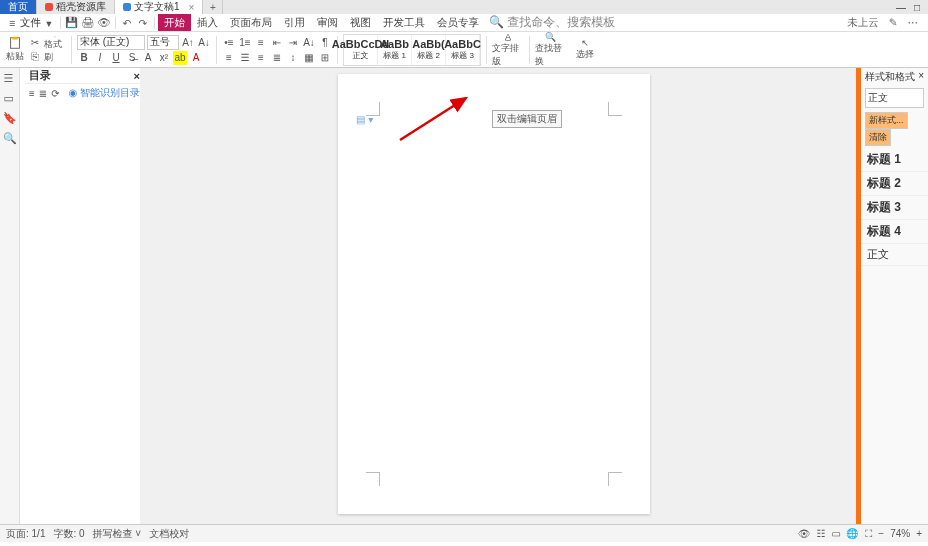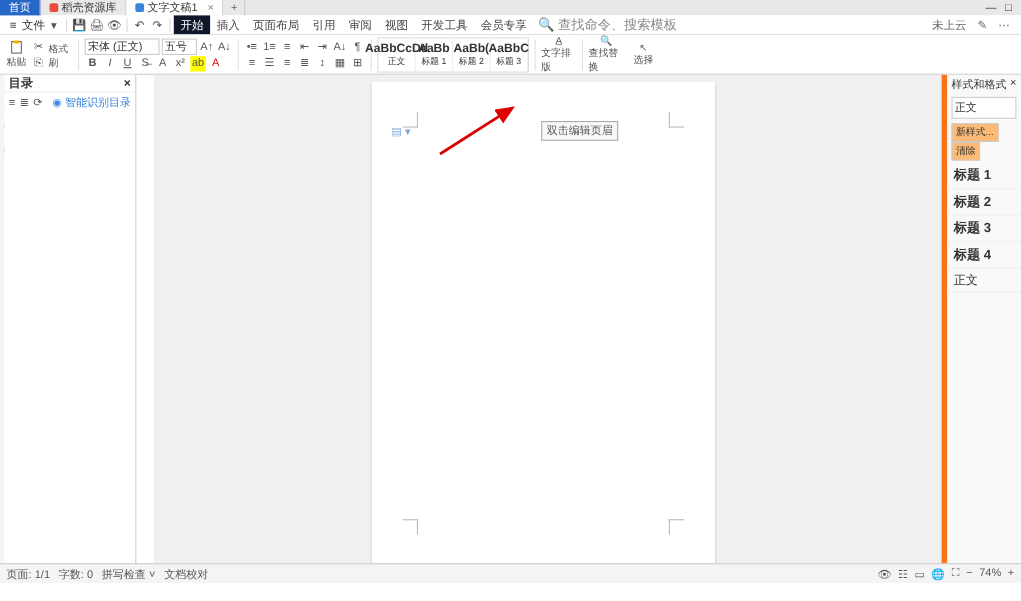--- a/index.html
+++ b/index.html
@@ -14,21 +14,21 @@
 .tab.active { background: #fff; }
 .tab .close { margin-left: 6px; color: #888; }
 .tab.plus { width: 20px; justify-content: center; color: #666; }
 .titlebar-right { margin-left: auto; display: flex; align-items: center; gap: 8px; padding-right: 8px; font-size: 10px; }
 
 
 .menubar { height: 18px; background: #fff; border-bottom: 1px solid #ddd; display: flex; align-items: center; padding: 0 4px; font-size: 10.5px; }
 .menubar .mini-icon { width: 12px; height: 12px; margin: 0 2px; display: inline-flex; align-items: center; justify-content: center; color: #555; }
 .menubar .sep { width: 1px; height: 12px; background: #ddd; margin: 0 3px; }
 .menubar .tabbtn { padding: 0 6px; height: 100%; display: flex; align-items: center; color: #444; }
-.menubar .tabbtn.active { background: #0f172a; color: #fff; }
+.menubar .tabbtn.active { background: #be185d; color: #fff; }
 .menubar .search { margin-left: 4px; color: #888; font-size: 12px; }
 .menubar .right { margin-left: auto; display: flex; gap: 10px; color: #666; padding-right: 6px; }
 
 
 .ribbon { height: 36px; background: #fff; border-bottom: 1px solid #ccc; display: flex; align-items: center; padding: 0 4px; gap: 2px; }
 .ribbon .big { width: 22px; height: 28px; display: flex; flex-direction: column; align-items: center; justify-content: center; font-size: 9px; color: #555; }
 .ribbon .big svg { width: 14px; height: 14px; }
 .ribbon .vsep { width: 1px; height: 28px; background: #e0e0e0; margin: 0 3px; }
 .ribbon .small-col { display: flex; flex-direction: column; gap: 1px; }
 .ribbon .small-row { display: flex; gap: 2px; align-items: center; }
@@ -38,21 +38,21 @@
 .ribbon .styles { display: flex; border: 1px solid #ddd; }
 .ribbon .style-item { width: 34px; height: 30px; border-right: 1px solid #eee; display: flex; flex-direction: column; align-items: center; justify-content: center; font-size: 8px; }
 .ribbon .style-item .prev { font-size: 11px; font-weight: bold; color: #333; }
 .ribbon .lbl-btn { display: flex; flex-direction: column; align-items: center; font-size: 9px; color: #555; width: 32px; }
 
 
 .leftrail { position: absolute; left: 0; top: 68px; width: 20px; height: 460px; background: #f5f5f5; border-right: 1px solid #ddd; display: flex; flex-direction: column; align-items: center; padding-top: 4px; gap: 8px; }
 .leftrail .ic { width: 12px; height: 12px; color: #666; }
 
 
-.outline { position: absolute; left: 4px; top: 68px; width: 120px; height: 460px; background: #fff; border-right: 1px solid #ccc; }
+.outline { position: absolute; left: 25px; top: 68px; width: 120px; height: 460px; background: #fff; border-right: 1px solid #ccc; }
 .outline .hdr { height: 16px; display: flex; align-items: center; justify-content: space-between; padding: 0 4px; font-size: 11px; font-weight: bold; border-bottom: 1px solid #eee; }
 .outline .tools { display: flex; gap: 4px; padding: 2px 4px; font-size: 10px; color: #555; align-items: center; }
 .outline .tools .smart { color: #3a84e0; margin-left: auto; font-size: 10px; }
 
 
 .docarea { position: absolute; left: 140px; top: 68px; right: 72px; bottom: 18px; background: #f0f0f0; overflow: hidden; }
 .page { position: absolute; left: 198px; top: 6px; width: 312px; height: 440px; background: #fff; box-shadow: 0 1px 3px rgba(0,0,0,0.2); }
 .page .corner { position: absolute; width: 14px; height: 14px; border-color: #b8b8b8; }
 .page .corner.tl { top: 28px; left: 28px; border-bottom: 1px solid #bbb; border-right: 1px solid #bbb; }
 .page .corner.tr { top: 28px; right: 28px; border-bottom: 1px solid #bbb; border-left: 1px solid #bbb; }
@@ -66,21 +66,21 @@
 .rightrail .hdr { font-size: 10px; padding: 2px 4px; display: flex; justify-content: space-between; }
 .rightrail .box { border: 1px solid #ccc; margin: 2px 4px; padding: 2px; font-size: 10px; background: #fff; }
 .rightrail .btn-small { border: 1px solid #ccc; background: #fdba74; font-size: 9px; padding: 1px 3px; display: inline-block; }
 .rightrail .label { font-size: 9.5px; padding: 2px 4px; color: #555; }
 .rightrail .style-list { flex: 1; overflow: hidden; }
 .rightrail .style-list div { padding: 3px 6px; font-size: 11px; border-bottom: 1px solid #f0f0f0; }
 .rightrail .style-list .h { font-weight: bold; font-size: 12px; }
 .rightrail .footer { border-top: 1px solid #ddd; padding: 2px 4px; font-size: 9px; }
 
 
-.statusbar { position: absolute; bottom: 16px; left: 0; right: 0; height: 18px; background: #f4f4f4; border-top: 1px solid #ccc; display: flex; align-items: center; font-size: 10px; padding: 0 6px; gap: 8px; color: #555; }
+.statusbar { position: absolute; bottom: 4px; left: 0; right: 0; height: 18px; background: #f4f4f4; border-top: 1px solid #ccc; display: flex; align-items: center; font-size: 10px; padding: 0 6px; gap: 8px; color: #555; }
 .statusbar .right { margin-left: auto; display: flex; gap: 6px; align-items: center; }
 </style>
 </head>
 <body>
 
 <div class="titlebar">
   <div class="tab home">
       <span>首页</span>
     </div>
   <div class="tab red">

